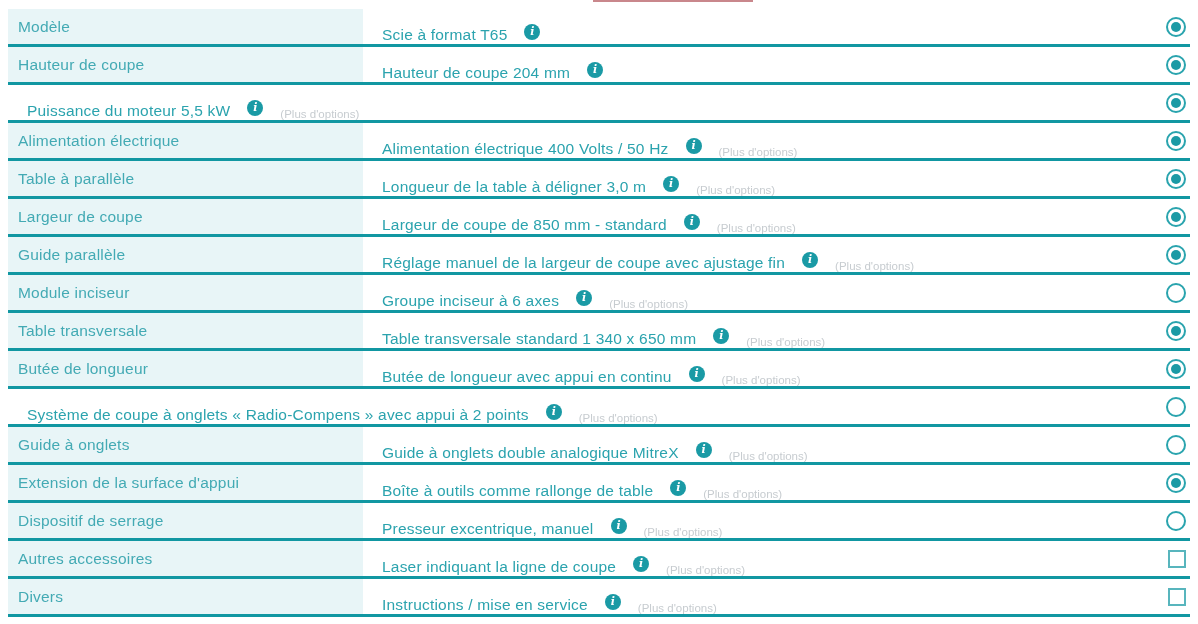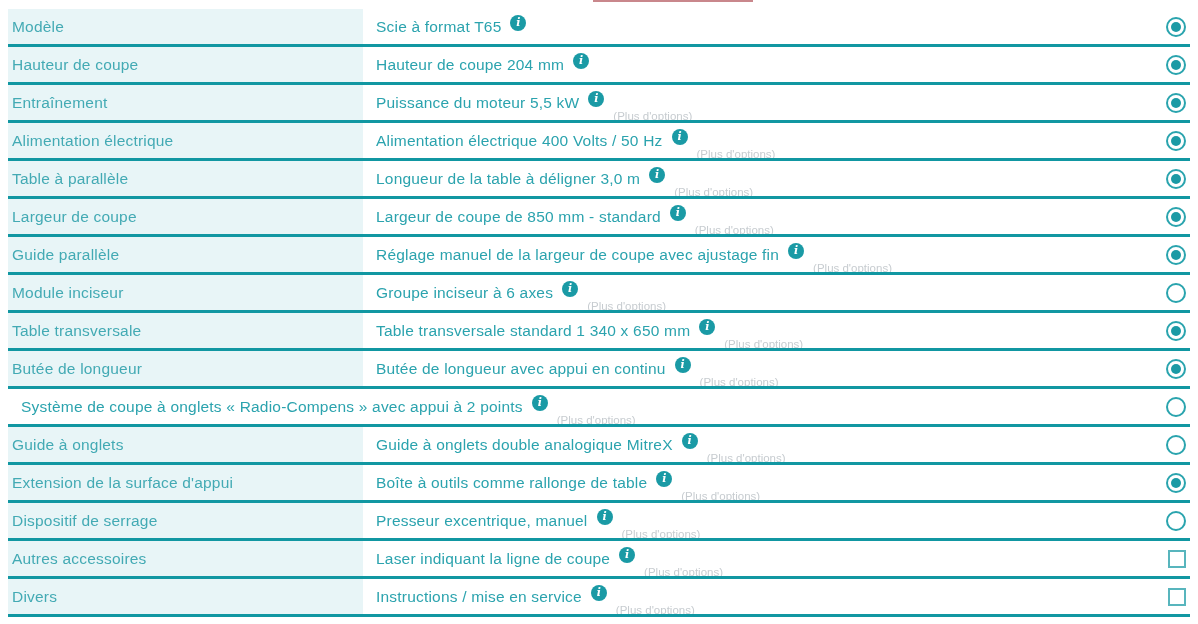--- a/index.html
+++ b/index.html
@@ -22,33 +22,34 @@
   .row {
     display:flex; align-items:stretch;
     height:35px;
     border-bottom:3px solid #1197a2;
     background:#ffffff;
   }
   .label-cell {
     width:355px; flex:0 0 355px;
     background:#e8f5f7;
     display:flex; align-items:center;
-    padding-left:4px;
+    padding-left:10px;
     box-sizing:border-box;
     color:#43aab4;
     font-size:15.5px;
     letter-spacing:0.2px;
     white-space:nowrap;
   }
   .option-cell {
     flex:1 1 auto;
-    display:flex; align-items:center;
-    padding-left:13px;
+    display:flex; align-items:flex-end;
+    padding-left:19px;
     white-space:nowrap;
     overflow:hidden;
+    gap:8px;
   }
   .option-text {
     color:#2ba3ae;
     font-size:15.5px;
     letter-spacing:0.2px;
   }
   .info-icon {
     width:16px; height:16px;
     border-radius:50%;
     background:#1a9aa5;
@@ -122,21 +123,20 @@
       <span class="option-text">Hauteur de coupe 204 mm</span>
       <span class="info-icon">i</span>
 
     </div>
     <div class="control-cell">
         <span class="radio selected"></span>
       </div>
   </div>
 
   <div class="row">
-    <div class="label-cell">Entraînement</div>
     <div class="option-cell">
       <span class="option-text">Puissance du moteur 5,5 kW</span>
       <span class="info-icon">i</span>
       <span class="more-link">(Plus d'options)</span>
     </div>
     <div class="control-cell">
         <span class="radio selected"></span>
       </div>
   </div>
 

